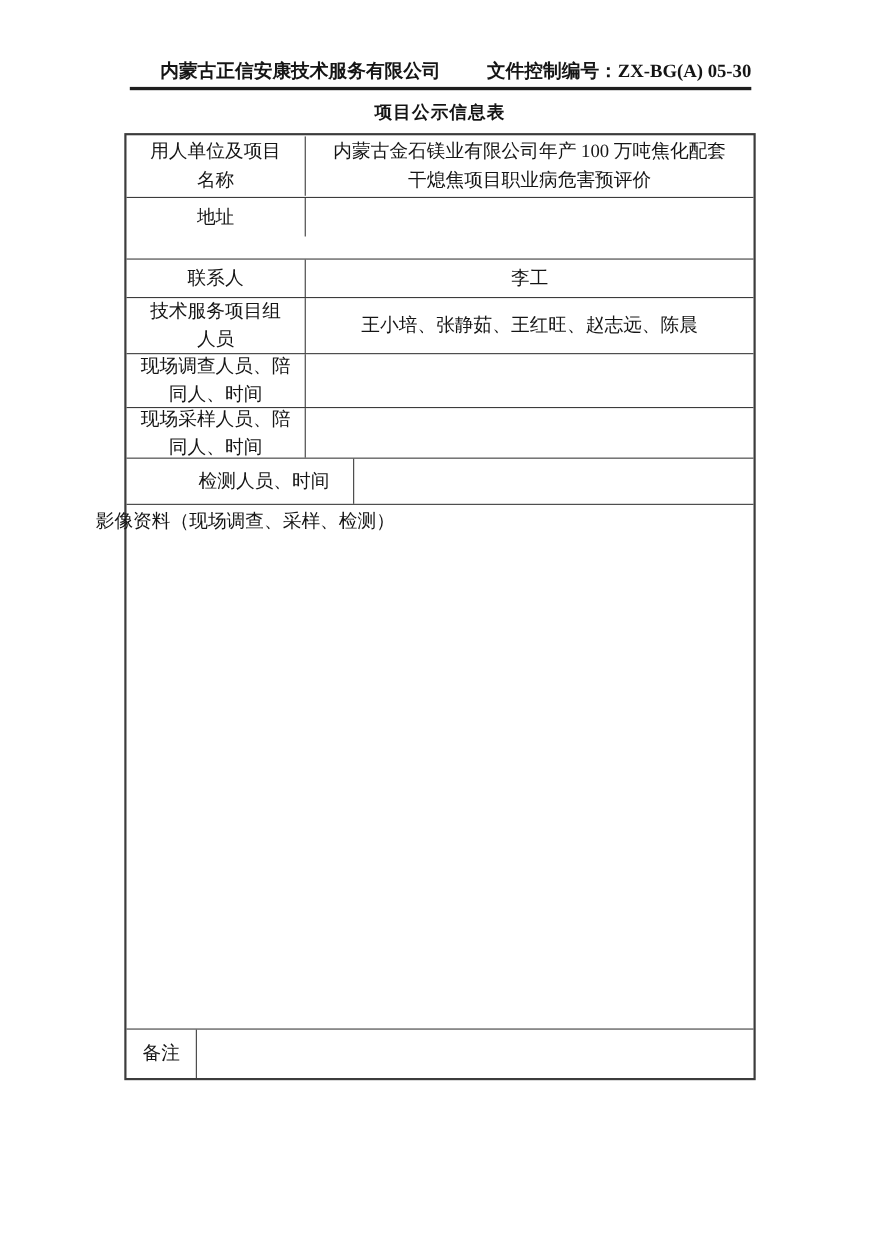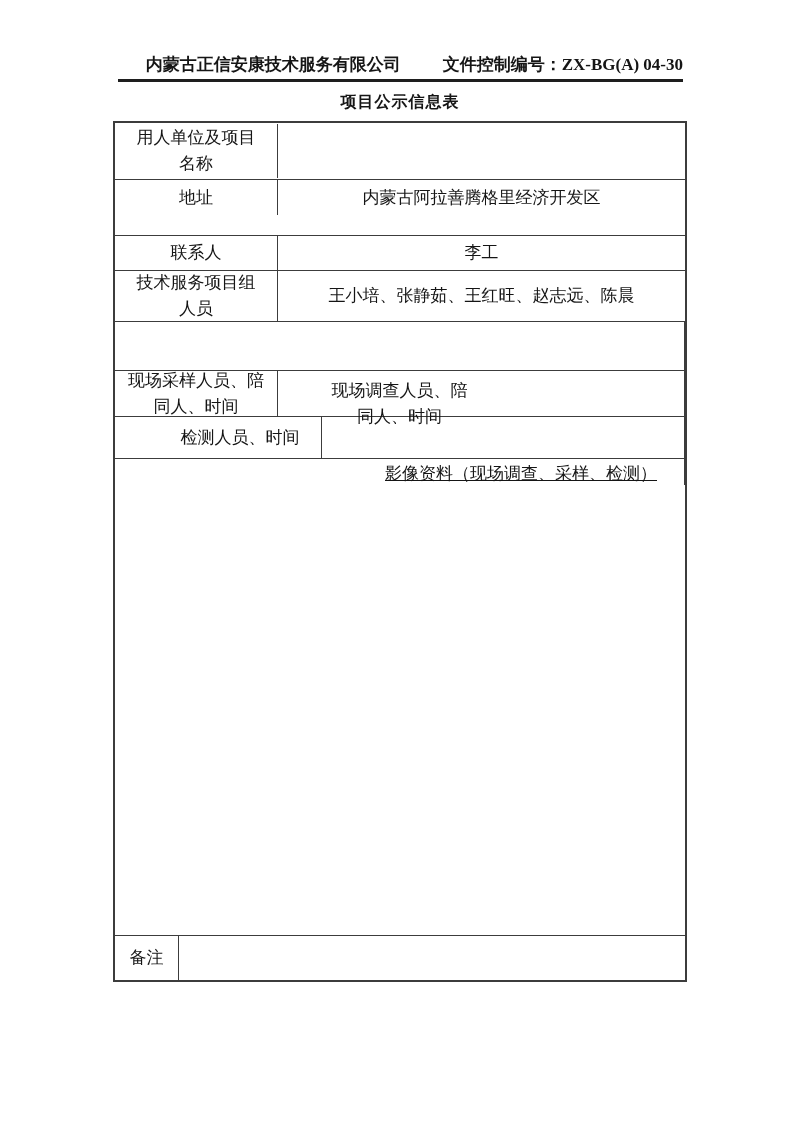--- a/index.html
+++ b/index.html
@@ -51,58 +51,58 @@
     line-height:26px;
     padding:1px 4px;
   }
   .lbl { flex:0 0 163px; border-right:1px solid #3c3c3c; }
   .val { flex:1 1 auto; }
 
   .r1 { height:56px; }
   .r2 { height:36px; }
   .r3 { height:35px;margin-top:20px; }
   .r4 { height:51px; }
-  .r5 { height:49px;flex-direction:column; }
+  .r5 { height:49px; }
   .r6 { height:46px; }
   .r7 { height:42px;padding-left:44px; }
 
   .r-media { height:477px; }
   .media-cell {
     flex:1 1 auto;
-    display:flex; justify-content:flex-end; align-items:flex-start;
+    display:flex; justify-content:flex-start; align-items:flex-start;
     padding-top:2px;
     text-align:center;
     line-height:26px;
-    text-decoration:underline;
   }
   .media-cell span { position:relative; left:-28px; }
 
   .r-remark { height:45px; }
   .r-remark .lbl { flex:0 0 64px; }
 </style>
 </head>
 <body>
 
 <div class="doc-header">
   <span>内蒙古正信安康技术服务有限公司</span>
-  <span>文件控制编号：ZX-BG(A) 04-30</span>
+  <span>文件控制编号：ZX-BG(A) 05-30</span>
 </div>
 
 <div class="doc-title">项目公示信息表</div>
 
 <div class="doc-table">
 
   <div class="t-row r1">
     <div class="cell lbl">用人单位及项目
 名称</div>
+    <div class="cell val">内蒙古金石镁业有限公司年产 100 万吨焦化配套
+干熄焦项目职业病危害预评价</div>
   </div>
 
   <div class="t-row r2">
     <div class="cell lbl">地址</div>
-    <div class="cell val">内蒙古阿拉善腾格里经济开发区</div>
   </div>
 
   <div class="t-row r3">
     <div class="cell lbl">联系人</div>
     <div class="cell val">李工</div>
   </div>
 
   <div class="t-row r4">
     <div class="cell lbl">技术服务项目组
 人员</div>

